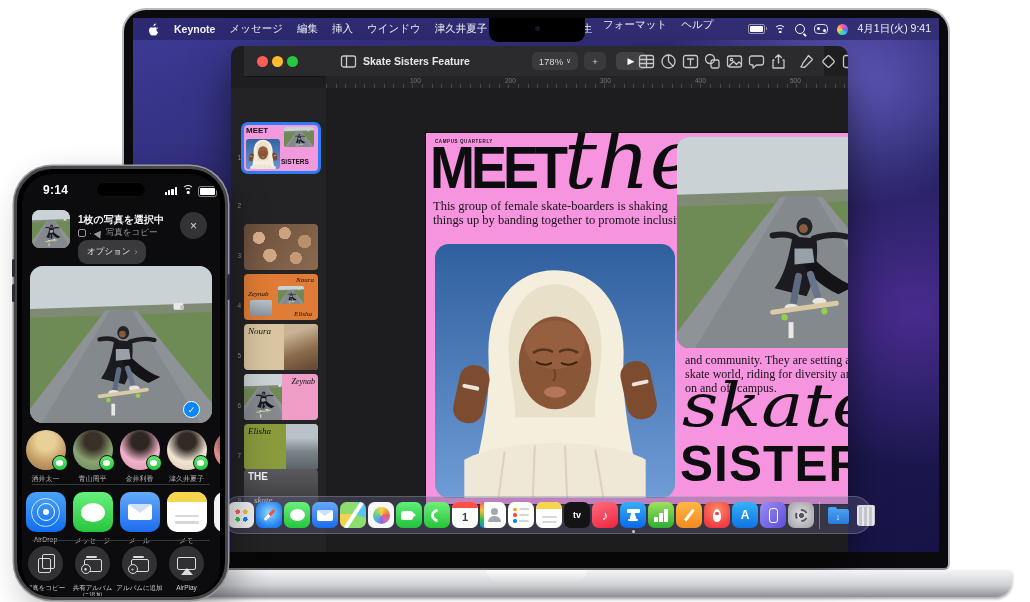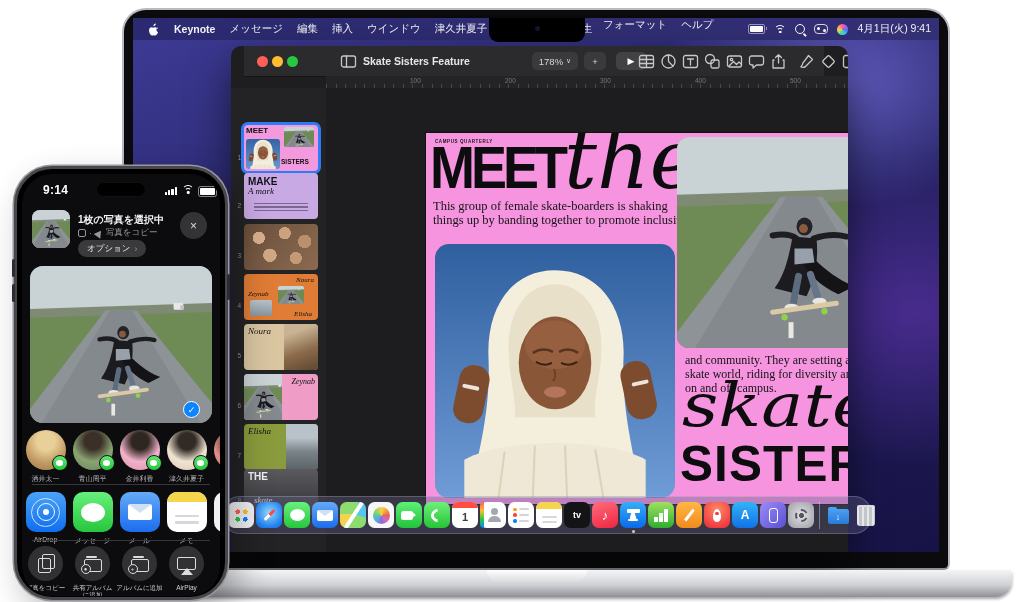--- a/index.html
+++ b/index.html
@@ -193,21 +193,21 @@
   .ip-batt{position:absolute;left:176px;top:12px;width:17px;height:8.5px;border:1px solid rgba(255,255,255,.5);border-radius:2.5px;}
   .ip-batt i{position:absolute;inset:1px;background:#fff;border-radius:1px;}
   .ip-batt:after{content:"";position:absolute;right:-3.5px;top:2.2px;width:1.8px;height:3.4px;background:rgba(255,255,255,.5);border-radius:0 1px 1px 0;}
 
   .sh-thumb{position:absolute;left:10px;top:36px;width:38px;height:38px;border-radius:8px;overflow:hidden;}
   .sh-title{position:absolute;left:56px;top:39px;font-size:10px;font-weight:bold;color:#f4f4f6;white-space:nowrap;}
   .sh-sub{position:absolute;left:56px;top:53px;display:flex;align-items:center;gap:3px;color:#98989e;font-size:8.5px;white-space:nowrap;}
   .sub-sq{width:8px;height:8px;border:1px solid #98989e;border-radius:2px;box-sizing:border-box;}
   .loc-arrow{width:0;height:0;border-left:4px solid transparent;border-right:4px solid transparent;
     border-bottom:7px solid #98989e;transform:rotate(35deg);}
-  .opt-pill{position:absolute;left:56px;top:66px;height:17px;padding:0 9px;background:#3a3a3d;border-radius:9px;
+  .opt-pill{position:absolute;left:56px;top:66px;height:24px;padding:0 9px;background:#3a3a3d;border-radius:9px;
     display:flex;align-items:center;gap:4px;font-size:8.5px;color:#ececf0;}
   .sh-close{position:absolute;left:158px;top:38px;width:27px;height:27px;border-radius:50%;background:#333336;
     display:flex;align-items:center;justify-content:center;font-size:12px;color:#dcdcde;}
   .sh-photo{position:absolute;left:8px;top:92px;width:182px;height:157px;border-radius:13px;overflow:hidden;}
   .sel-check{position:absolute;left:161px;top:227px;width:17px;height:17px;border-radius:50%;background:#0a84ff;
     border:1.5px solid #fff;box-sizing:border-box;display:flex;align-items:center;justify-content:center;
     font-size:9px;color:#fff;}
   .ct-row{position:absolute;left:0;top:256px;width:198px;display:flex;}
   .ct-item{width:47px;flex:0 0 auto;display:flex;flex-direction:column;align-items:center;}
   .avatar{width:40px;height:40px;border-radius:50%;position:relative;}
@@ -468,25 +468,20 @@
               </svg>
             </div>
           <div class="mini-photo" style="left:2px;top:14px;width:34px;height:30px;border-radius:3px;">
               <svg class="ph-svg">
                 <use href="#hijab-photo"></use>
               </svg>
             </div>
           <span class="mini-label" style="left:37px;top:33px;font-size:6.5px;font-weight:bold;font-family:'Liberation Sans',sans-serif;">SISTERS</span>
         </div>
         <span class="tnum" style="top:114px;">2</span>
-        <div class="thumb" style="top:85px;background:#c9a9e4;">
-          <span class="mini-label" style="left:4px;top:3px;font-size:10px;font-weight:bold;font-family:'Liberation Sans',sans-serif;">MAKE</span>
-          <span class="mini-label" style="left:4px;top:13px;font-size:9px;font-style:italic;">A mark</span>
-          <div style="position:absolute;left:10px;top:30px;width:54px;height:10px;background:repeating-linear-gradient(#4a3a5a 0 1.2px,transparent 1.2px 3.4px);opacity:.6;"></div>
-        </div>
         <span class="tnum" style="top:164px;">3</span>
         <div class="thumb" style="top:136px;background:
           radial-gradient(10px 10px at 20% 30%,#d9b08c 60%,transparent 62%),
           radial-gradient(10px 10px at 55% 20%,#caa27e 60%,transparent 62%),
           radial-gradient(11px 11px at 82% 38%,#b98f6c 60%,transparent 62%),
           radial-gradient(11px 11px at 35% 68%,#d0a884 60%,transparent 62%),
           radial-gradient(10px 10px at 70% 74%,#c49a76 60%,transparent 62%),
           linear-gradient(130deg,#6b4f3c,#8a6a50);"></div>
         <span class="tnum" style="top:214px;">4</span>
         <div class="thumb" style="top:186px;background:#e07c35;">

